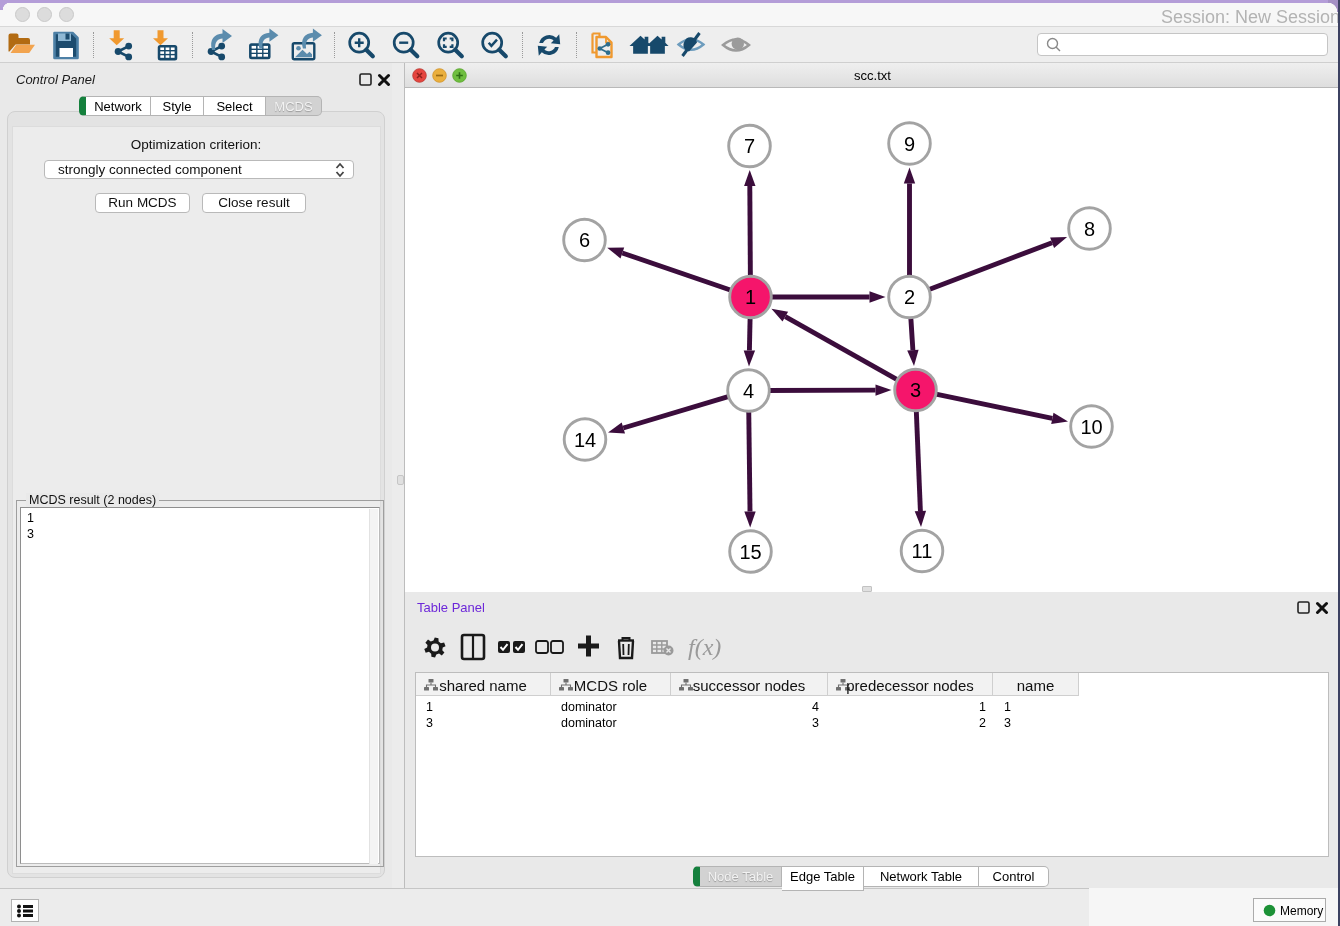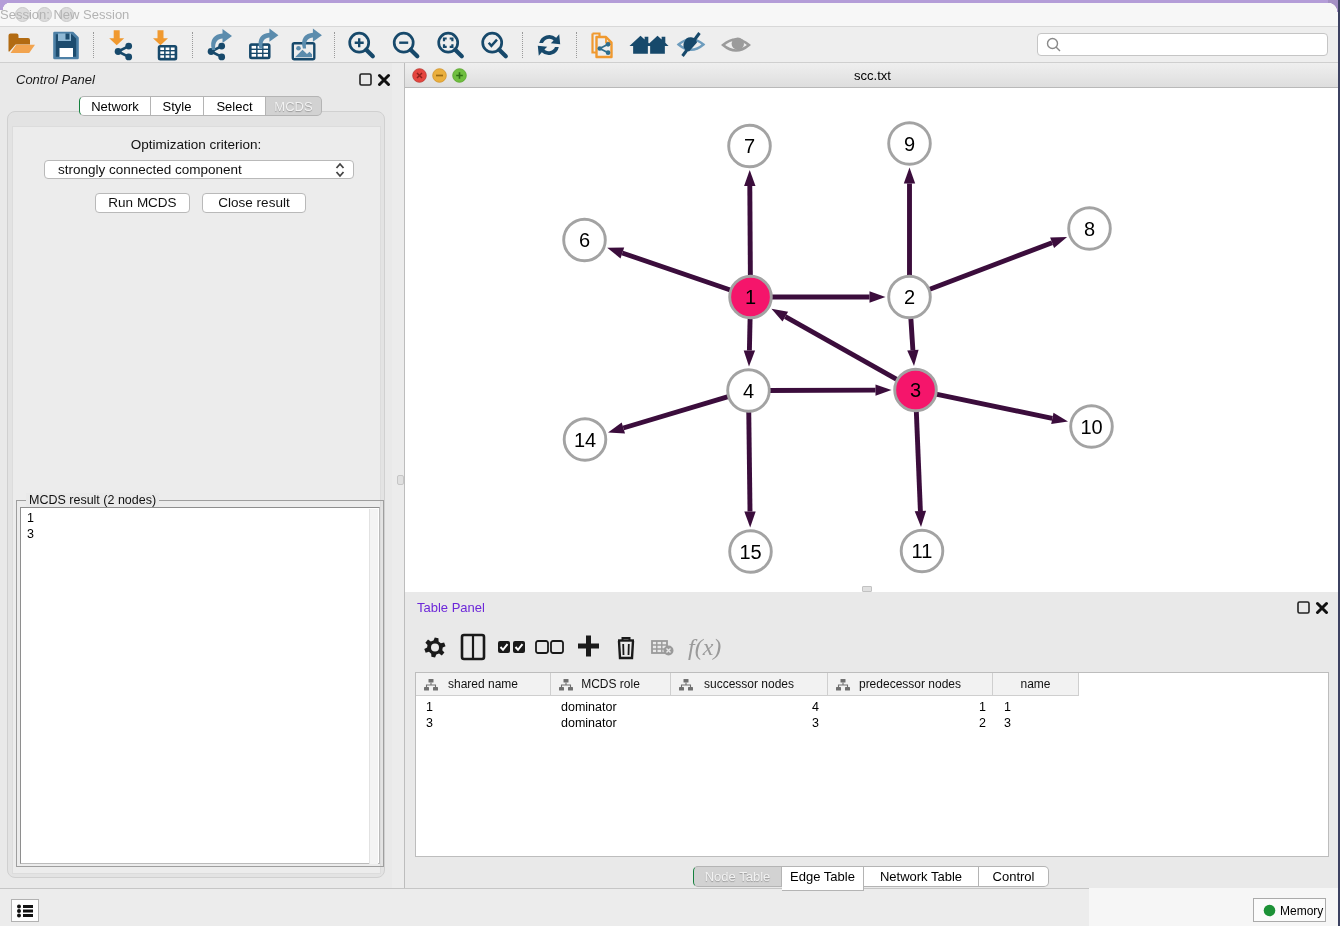--- a/index.html
+++ b/index.html
@@ -7,34 +7,34 @@
 body { font-family:"Liberation Sans",sans-serif; background:#b49dd8; position:relative; }
 .abs { position:absolute; }
 #win { position:absolute; left:0; top:0; width:1340px; height:926px; background:#f6f6f6; overflow:hidden; }
 #topstrip { position:absolute; left:0; top:0; width:1340px; height:3px; background:#b49dd8; z-index:50; }
 #tlcorner { position:absolute; left:0; top:0; width:10px; height:10px; background:radial-gradient(circle at 10px 10px, transparent 7px, #b49dd8 7.5px); z-index:51; }
 #trcorner { position:absolute; right:0; top:0; width:12px; height:12px; background:radial-gradient(circle at 0px 12px, transparent 9px, #a490c4 9.5px); z-index:51; }
 #rightedge { position:absolute; right:0; top:0; width:2px; height:926px; background:#3c4161; }
 
 #titlebar { position:absolute; left:0; top:0; width:1340px; height:27px; background:#f7f7f7; border-bottom:1px solid #d8d8d8; }
 .tl { position:absolute; top:7px; width:15px; height:15px; border-radius:50%; background:#dcdcdc; border:1px solid #c9c9c9; }
-#wtitle { position:absolute; top:7px; left:0; width:1340px; text-align:left; font-size:13px; color:#b3b3b3; }
+#wtitle { position:absolute; top:7px; left:0; width:1340px; text-align:right; font-size:18px; color:#b3b3b3; }
 
 #toolbar { position:absolute; left:0; top:27px; width:1340px; height:36px; background:#eeeeee; border-bottom:1px solid #cfcfcf; }
 .tbsep { position:absolute; top:5px; height:26px; width:1px; border-left:1px dotted #9a9a9a; }
 #searchbox { position:absolute; left:1037px; top:6px; width:291px; height:23px; background:#fff; border:1px solid #c5c5c5; border-radius:4px; }
 
 #cpanel { position:absolute; left:0; top:63px; width:392px; height:825px; background:#e9e9e9; }
 #cptitle { position:absolute; left:16px; top:9px; font-size:13px; color:#1a1a1a;font-style:italic; }
 #cpcontent { position:absolute; left:7px; top:48px; width:378px; height:767px; background:#e3e3e3; border:1px solid #d0d0d0; border-radius:8px; }
 #cpinner { position:absolute; left:4px; top:14px; width:369px; height:748px; background:#ececec; border:1px solid #dcdcdc; }
 
 .tabrow { position:absolute; display:flex; z-index:5; }
 .tab { height:20px; background:#fff; border:1px solid #b4b4b4; border-left:none; font-size:13px; color:#000; text-align:center; line-height:19px; }
-.tab.first { border-left:1px solid #15803d; border-radius:5px 0 0 5px; }
+.tab.first { border-left:7px solid #15803d; border-radius:5px 0 0 5px; }
 .tab.last { border-radius:0 5px 5px 0; }
 .tab.sel { background:#d2d2d2; color:#f2f2f2; text-shadow:0 1px 1px #9a9a9a; }
 
 #optlabel { position:absolute; left:0; top:74px; width:392px; text-align:center; font-size:13.5px; color:#111; }
 #optselect { position:absolute; left:44px; top:97px; width:310px; height:19px; background:#fff; border:1px solid #b9b9b9; border-radius:4px; font-size:13.5px; color:#111; line-height:17px; padding-left:13px; }
 .btn { position:absolute; height:20px; background:#fff; border:1px solid #b9b9b9; border-radius:4px; font-size:13.5px; color:#111; text-align:center; line-height:18px; }
 
 #mcdsgroup { position:absolute; left:16px; top:437px; width:368px; height:367px; border:1px solid #9e9e9e; }
 #mcdstitle { position:absolute; left:9px; top:-8px; background:#e9e9e9; padding:0 3px; font-size:12.5px; color:#111; }
 #mcdsbox { position:absolute; left:3px; top:6px; width:360px; height:357px; background:#fff; border:1px solid #8e8e8e; border-right-color:#bbb; border-bottom-color:#bbb; font-size:12.5px; }
@@ -44,21 +44,21 @@
 #vhandle { position:absolute; left:5px; top:412px; width:7px; height:10px; background:#e0e0e0; border:1px solid #c6c6c6; border-radius:2px; }
 
 #netwin { position:absolute; left:405px; top:63px; width:935px; height:529px; background:#fff; }
 #nettitle { position:absolute; left:0; top:0; width:935px; height:25px; background:linear-gradient(#efefef,#dedede); border-bottom:1px solid #b9b9b9; }
 #netname { position:absolute; top:5px; left:0; width:935px; text-align:center; font-size:13px; color:#000; }
 
 #tpanel { position:absolute; left:405px; top:592px; width:935px; height:296px; background:#e9e9e9; }
 #tptitle { position:absolute; left:12px; top:8px; font-size:13px; color:#6d28d9; }
 #ttable { position:absolute; left:10px; top:80px; width:914px; height:185px; background:#fff; border:1px solid #bdbdbd; }
 #thead { position:absolute; left:0; top:0; width:663px; height:23px; background:#f2f2f2; border-bottom:1px solid #cfcfcf; }
-.thcell { position:absolute; top:0; height:23px; border-right:1px solid #cfcfcf; font-size:12px; color:#111; }
+.thcell { position:absolute; top:0; height:23px; border-right:1px solid #cfcfcf; font-size:15px; color:#111; }
 .thtext { position:absolute; top:4px; width:100%; text-align:center; }
 .trow { position:absolute; font-size:12.5px; color:#000; height:16px; }
 
 #btabs { position:absolute; left:288px; top:274px; }
 
 #statusbar { position:absolute; left:0; top:888px; width:1089px; height:38px; background:#ececec; border-top:1px solid #c6c6c6; }
 #listbtn { position:absolute; left:11px; top:10px; width:28px; height:23px; background:#fdfdfd; border:1px solid #b2b2b2; }
 #membtn { position:absolute; left:1253px; top:9px; width:73px; height:24px; background:#fbfbfb; border:1px solid #ababab; font-size:12.5px; color:#000; }
 </style>
 </head>

